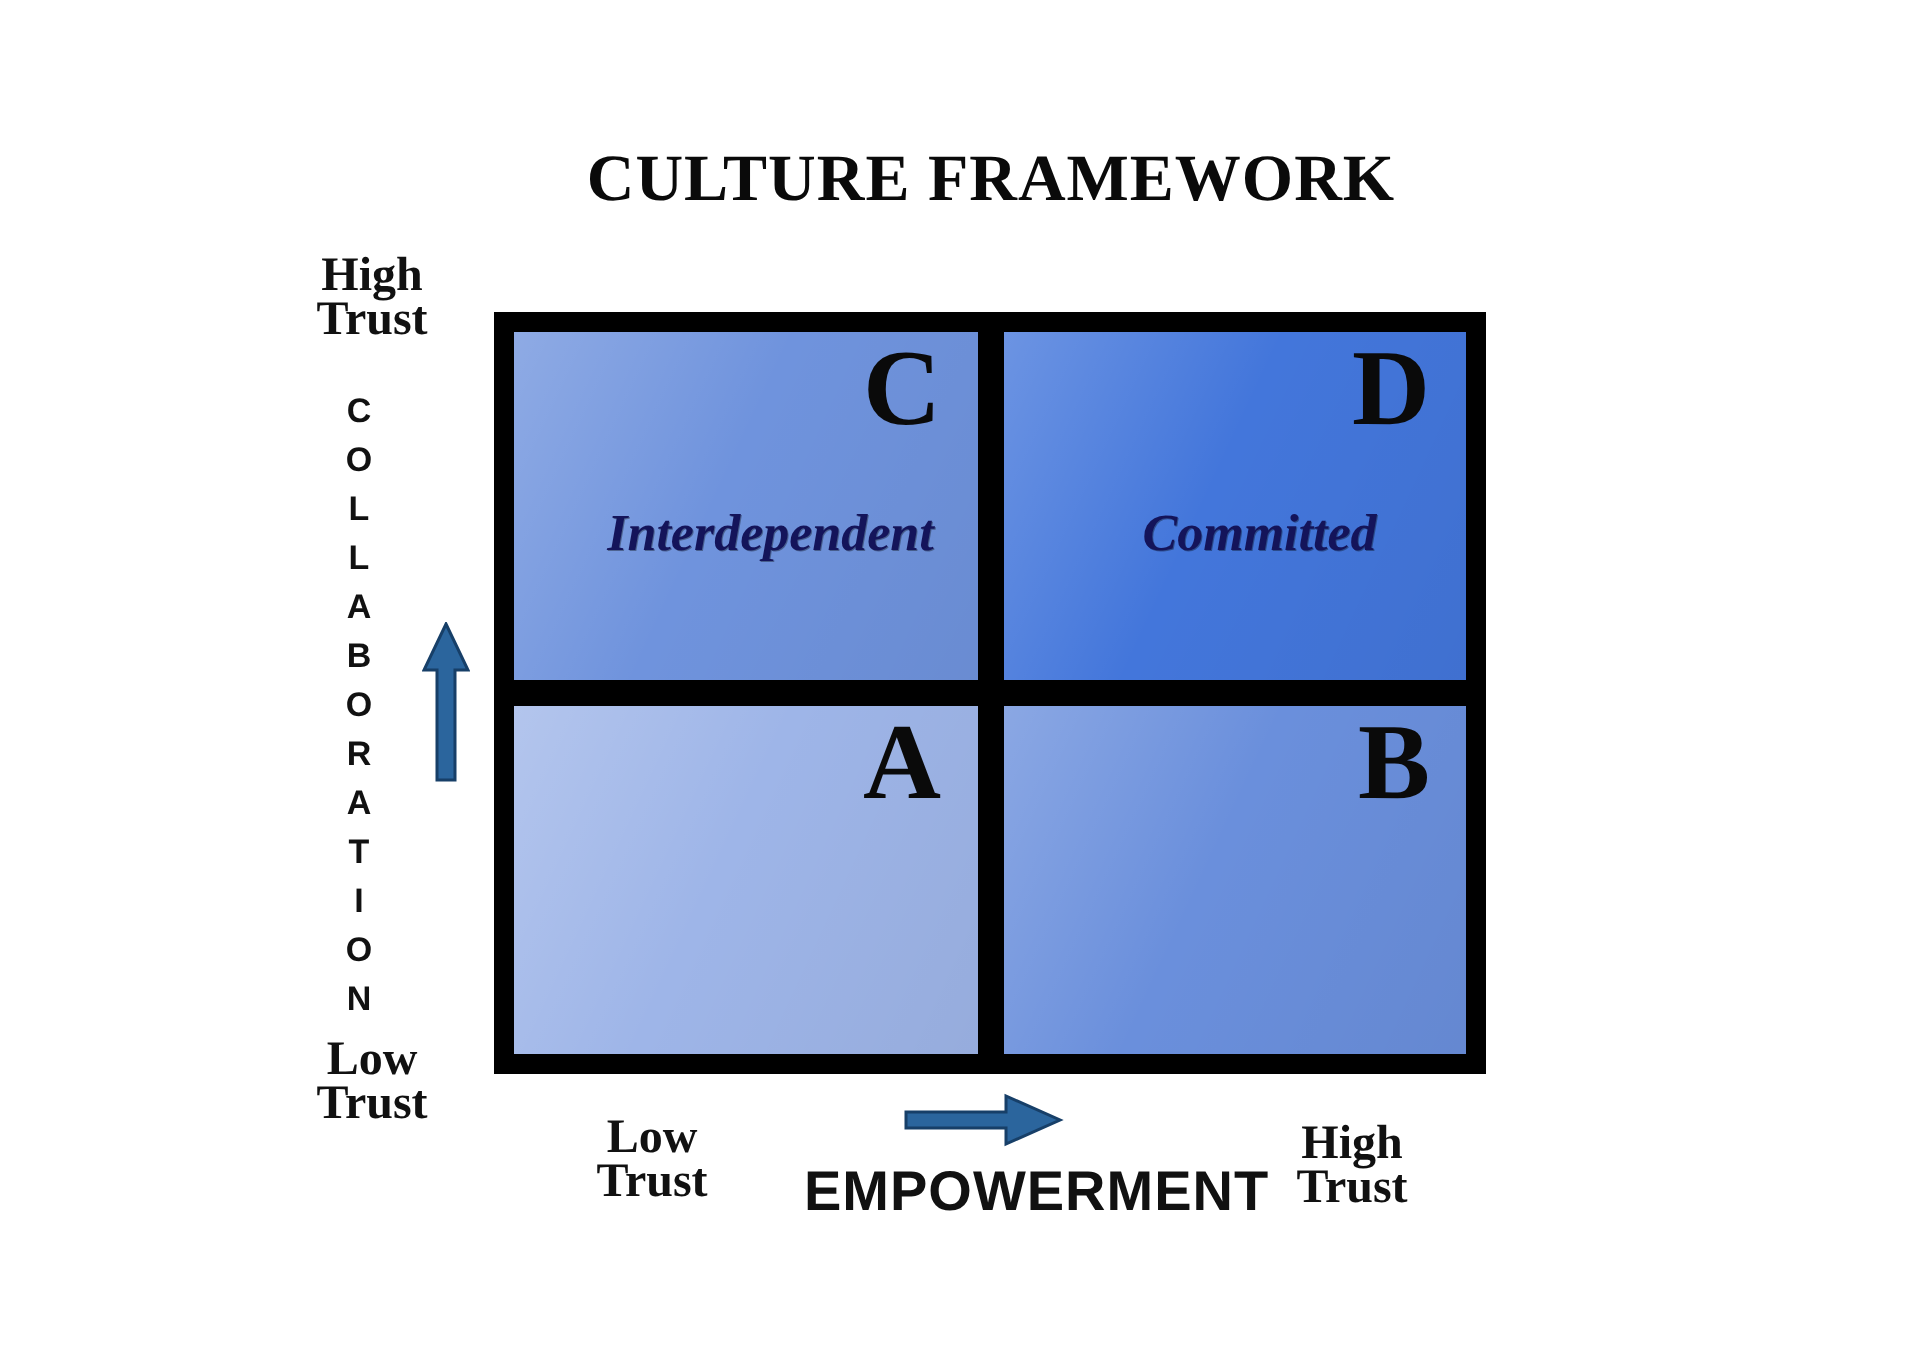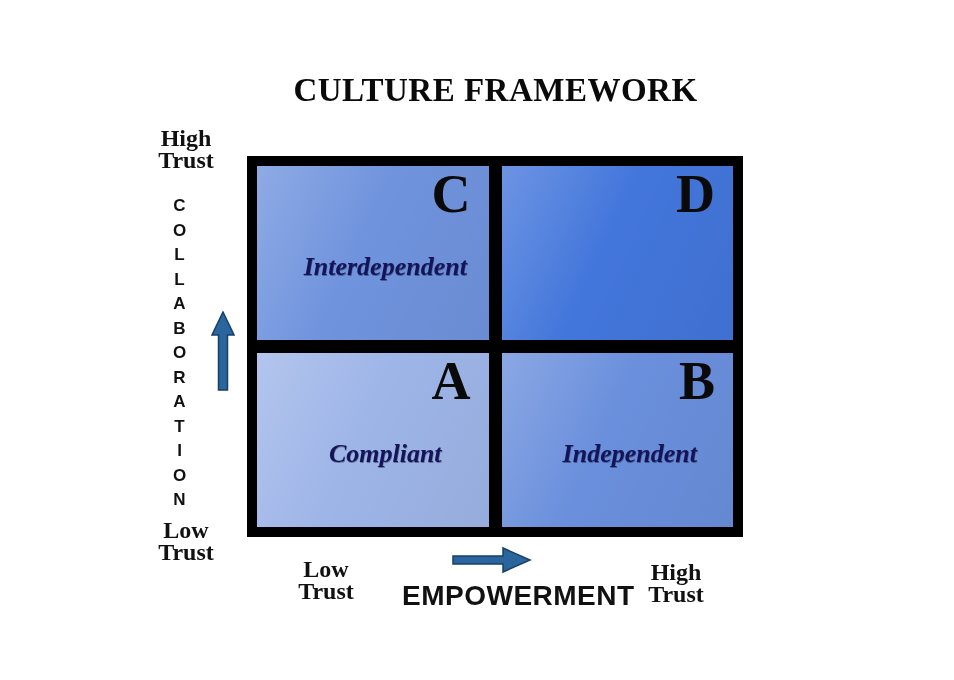--- a/index.html
+++ b/index.html
@@ -128,32 +128,31 @@
   <div class="grid">
     <div class="cell">
       <div class="fill" style="background-color: rgb(111, 147, 221);">
         <span class="qletter">C</span>
         <span class="qlabel">Interdependent</span>
       </div>
     </div>
     <div class="cell">
       <div class="fill" style="background-color: rgb(67, 118, 219);">
         <span class="qletter">D</span>
+        <span class="qlabel">Committed</span>
       </div>
     </div>
     <div class="cell">
       <div class="fill" style="background-color: rgb(158, 181, 232);">
         <span class="qletter">A</span>
-        <span class="qlabel">Compliant</span>
       </div>
     </div>
     <div class="cell">
       <div class="fill" style="background-color: rgb(106, 143, 220);">
         <span class="qletter">B</span>
-        <span class="qlabel">Independent</span>
       </div>
     </div>
   </div>
 
   <div class="trust-label low-trust-bottom">Low Trust</div>
   <svg class="arrow-right" width="80" height="28" viewBox="0 0 80 28">
     <polygon points="1,10 51,10 51,2 78,14 51,26 51,18 1,18" stroke-width="1.5" stroke="#173f68" stroke-linejoin="miter" fill="#2b659d"></polygon>
   </svg>
   <div class="empowerment">EMPOWERMENT</div>
   <div class="trust-label high-trust-bottom">High Trust</div>

